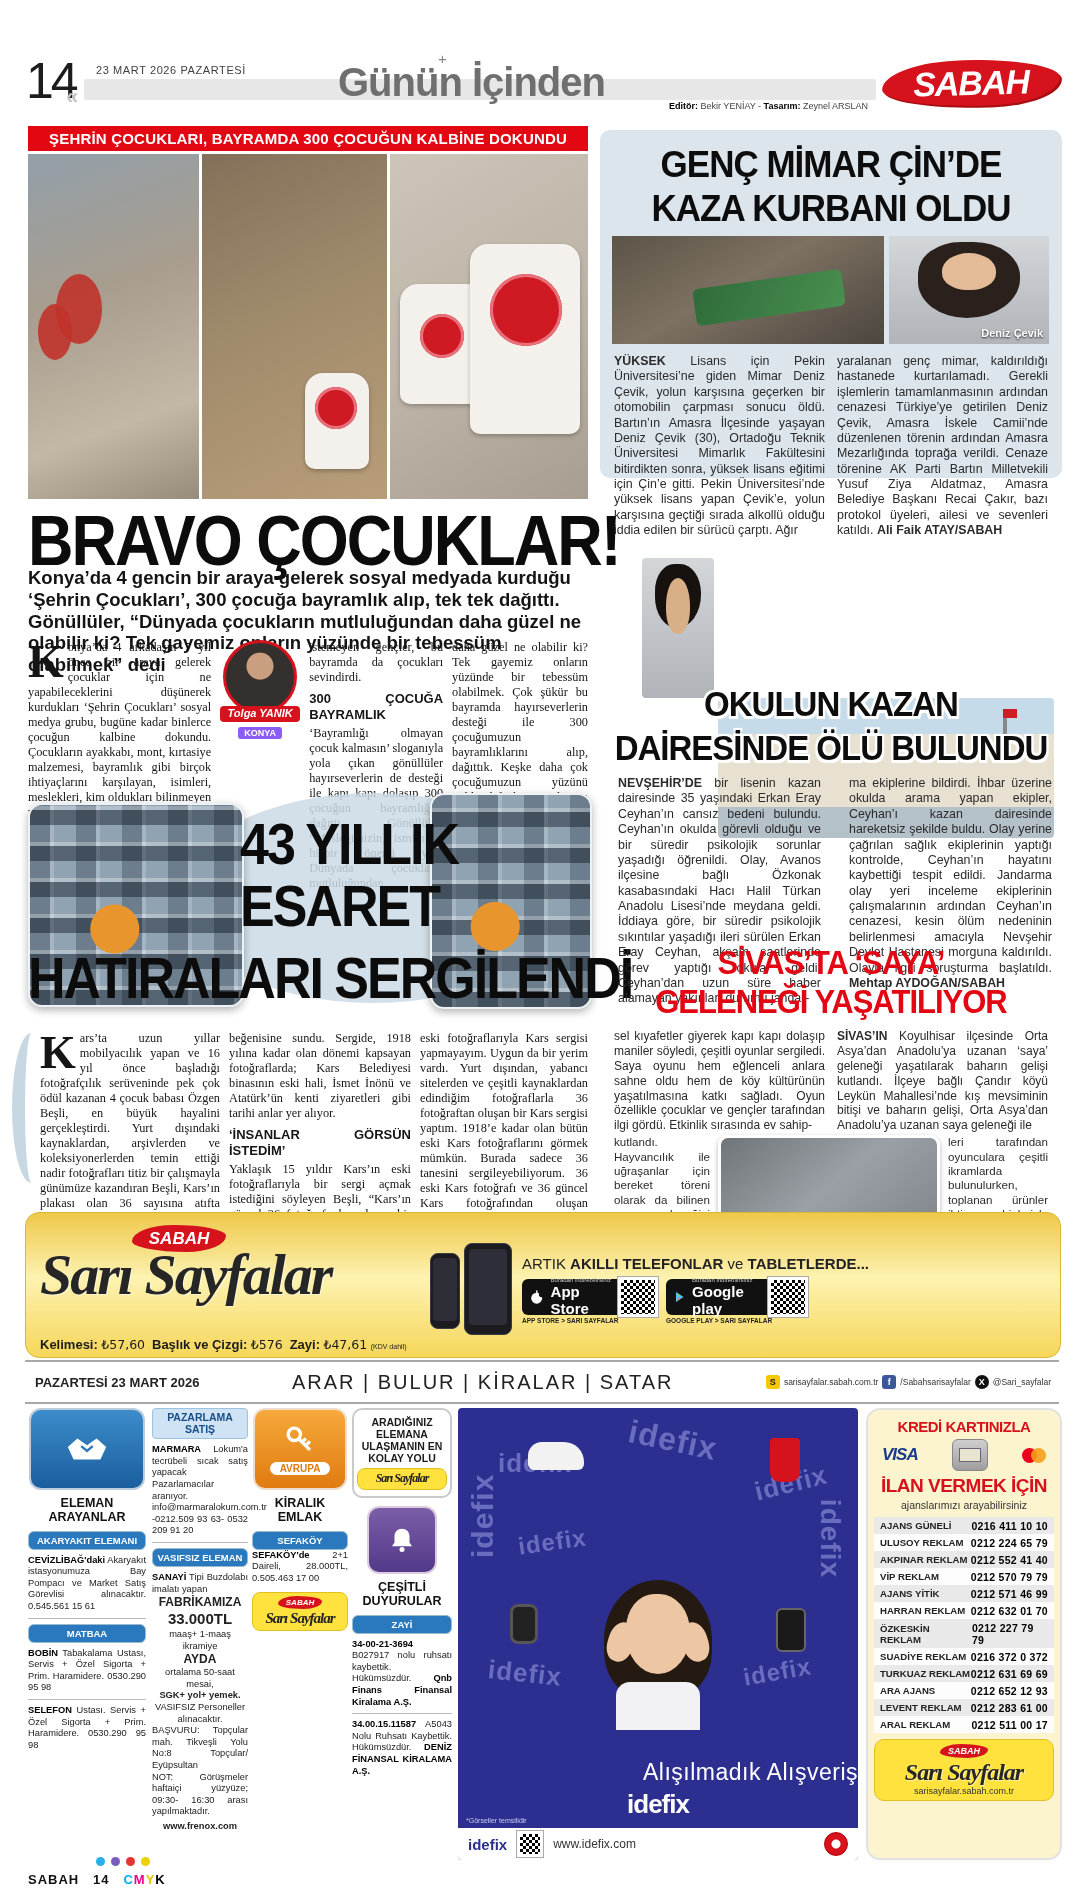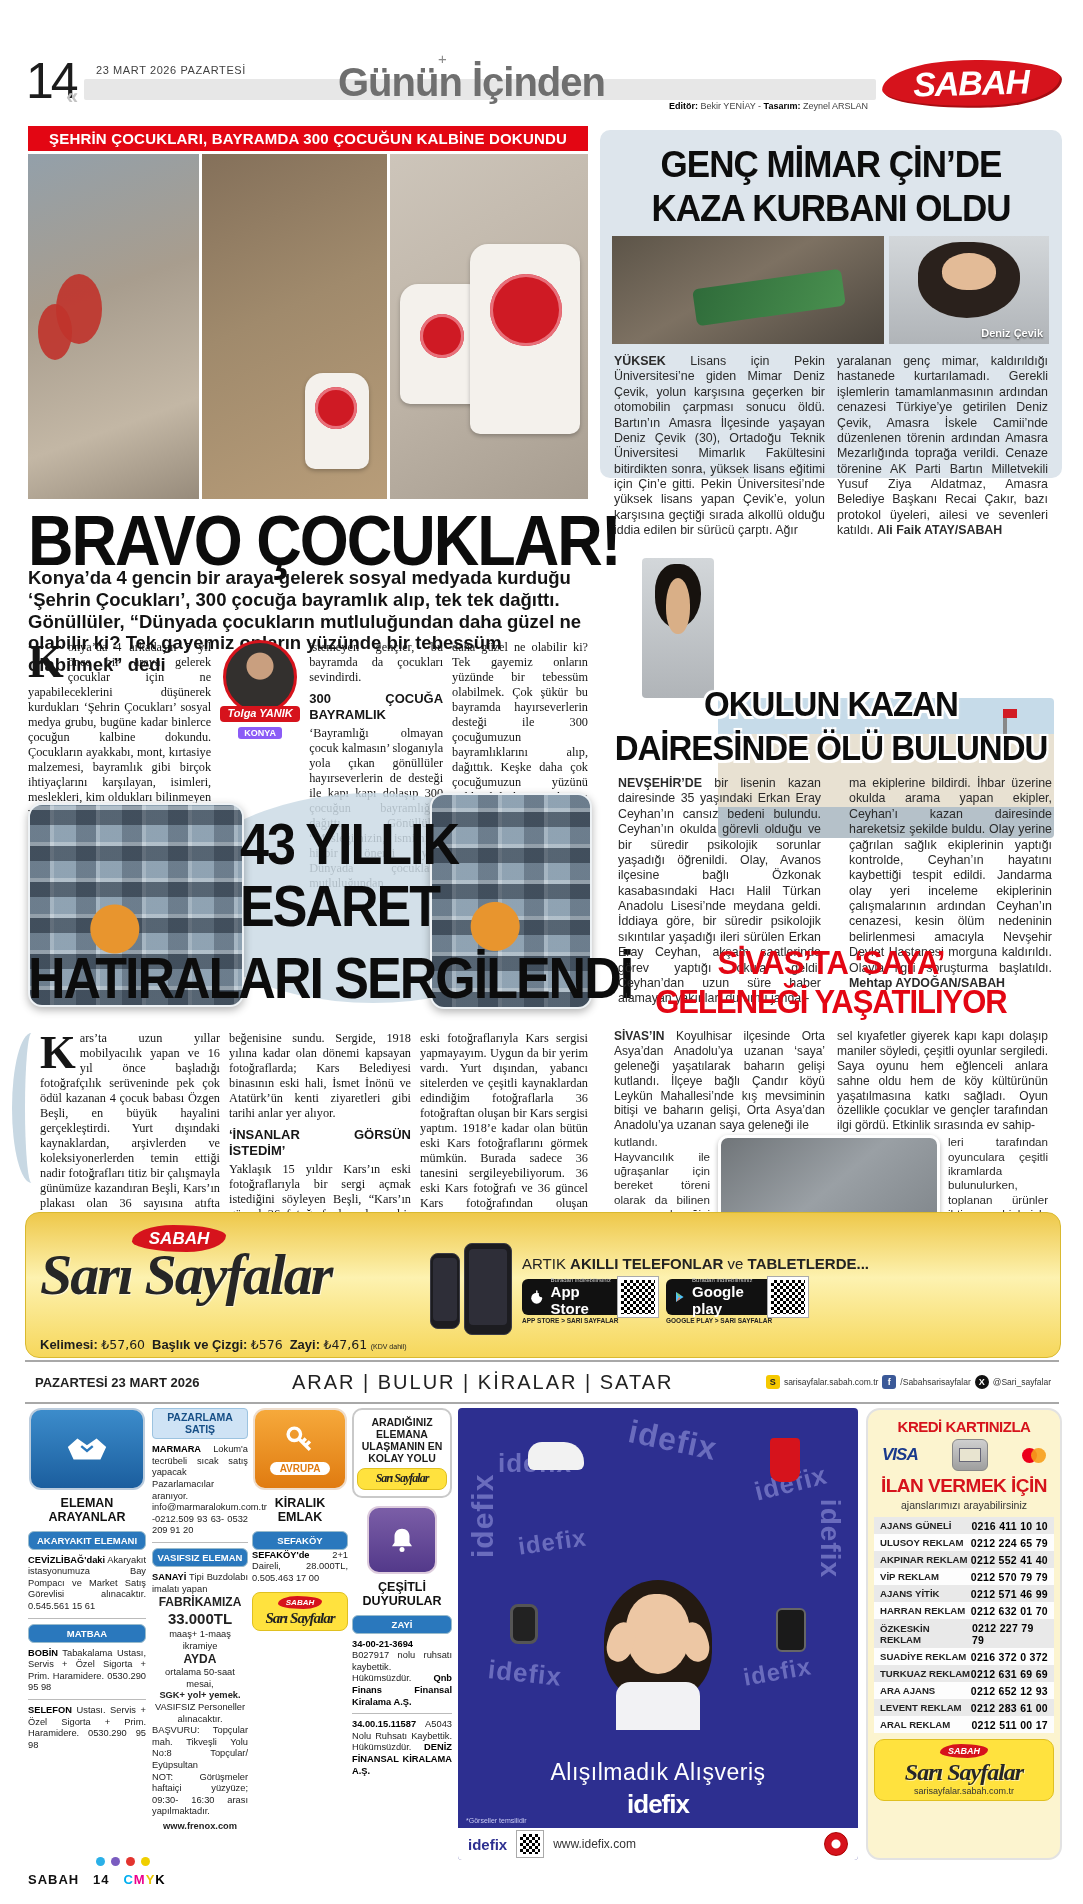--- a/index.html
+++ b/index.html
@@ -279,24 +279,24 @@
         <span>ma ekiplerine bildirdi. İhbar üzerine okulda arama yapan ekipler, Ceyhan’ı kazan dairesinde hareketsiz şekilde buldu. Olay yerine çağrılan sağlık ekiplerinin yaptığı kontrolde, Ceyhan’ın hayatını kaybettiği tespit edildi. Jandarma olay yeri inceleme ekiplerinin çalışmalarının ardından Ceyhan’ın cenazesi, kesin ölüm nedeninin belirlenmesi amacıyla Nevşehir Devlet Hastanesi morguna kaldırıldı. Olayla ilgili soruşturma başlatıldı. </span>
         <span class="sig">Mehtap AYDOĞAN/SABAH</span>
       </div>
     </div>
   </div>
 
   <div class="abs" style="left:600px;top:944px;width:462px;height:252px;">
     <div class="railh cond redh" style="font-size:31px;">SİVAS’TA ‘SAYA’</div>
     <div class="railh cond redh" style="font-size:31px;margin-top:3px;">GELENEĞİ YAŞATILIYOR</div>
     <div style="display:flex;gap:12px;padding:10px 14px 0;">
+      <div class="railbody just" style="width:211px;font-size:12px;">sel kıyafetler giyerek kapı kapı dolaşıp maniler söyledi, çeşitli oyunlar sergiledi. Saya oyunu hem eğlenceli anlara sahne oldu hem de köy kültürünün yaşatılmasına katkı sağladı. Oyun özellikle çocuklar ve gençler tarafından ilgi gördü. Etkinlik sırasında ev sahip-</div>
       <div class="railbody just" style="width:211px;font-size:12px;">
         <span class="lead">SİVAS’IN</span><span> Koyulhisar ilçesinde Orta Asya’dan Anadolu’ya uzanan ‘saya’ geleneği yaşatılarak baharın gelişi kutlandı. İlçeye bağlı Çandır köyü Leykün Mahallesi’nde kış mevsiminin bitişi ve baharın gelişi, Orta Asya’dan Anadolu’ya uzanan saya geleneği ile</span>
       </div>
-      <div class="railbody just" style="width:211px;font-size:12px;">sel kıyafetler giyerek kapı kapı dolaşıp maniler söyledi, çeşitli oyunlar sergiledi. Saya oyunu hem eğlenceli anlara sahne oldu hem de köy kültürünün yaşatılmasına katkı sağladı. Oyun özellikle çocuklar ve gençler tarafından ilgi gördü. Etkinlik sırasında ev sahip-</div>
     </div>
     <div style="display:flex;gap:8px;padding:2px 14px 0;align-items:flex-start;">
       <div class="railbody just" style="width:96px;font-size:11.6px;">kutlandı. Hayvancılık ile uğraşanlar için bereket töreni olarak da bilinen saya geleneğini yaşatan mahalle sakinleri, yöre-</div>
       <div class="photo phcrowd" style="width:216px;height:100px;">
           <i></i>
         </div>
       <div class="railbody just" style="width:100px;font-size:11.6px;">leri tarafından oyunculara çeşitli ikramlarda bulunulurken, toplanan ürünler ihtiyaç sahipleriyle paylaşıldı.</div>
     </div>
   </div>
 
@@ -465,21 +465,21 @@
     <div class="prod" style="right:58px;top:30px;width:30px;height:44px;background:#d6131c;border-radius:4px 4px 10px 10px;"></div>
     <div class="prod" style="left:52px;top:196px;width:22px;height:34px;background:#222;border:3px solid #555;border-radius:8px;"></div>
     <div class="prod" style="right:52px;top:200px;width:26px;height:40px;background:#1a1a1a;border:2px solid #666;border-radius:6px;"></div>
     <div class="womanface">
       <div class="wf-hair"></div>
         <div class="wf-face"></div>
       <div class="wf-hand" style="left:10px;top:42px;transform:rotate(18deg);"></div>
       <div class="wf-hand" style="right:10px;top:42px;transform:rotate(-18deg);"></div>
       <div class="wf-tee"></div>
     </div>
-    <div class="abs idheadline" style="left:0;right:0;bottom:74px;text-align:center;">Alışılmadık Alışveriş</div>
+    <div class="abs idheadline" style="left:0;right:0;bottom:74px;text-align:right;">Alışılmadık Alışveriş</div>
     <div class="abs idbrand" style="left:0;right:0;bottom:40px;text-align:center;">idefix</div>
     <div class="abs idnote" style="left:8px;bottom:36px;">*Görseller temsilidir</div>
     <div class="idstrip">
       <span class="b">idefix</span>
       <span class="qr" style="width:20px;height:20px;display:inline-block;"></span>
       <span class="idsite">www.idefix.com</span>
       <span style="flex:1;"></span>
       <span class="redbadge"></span>
     </div>
   </div>

